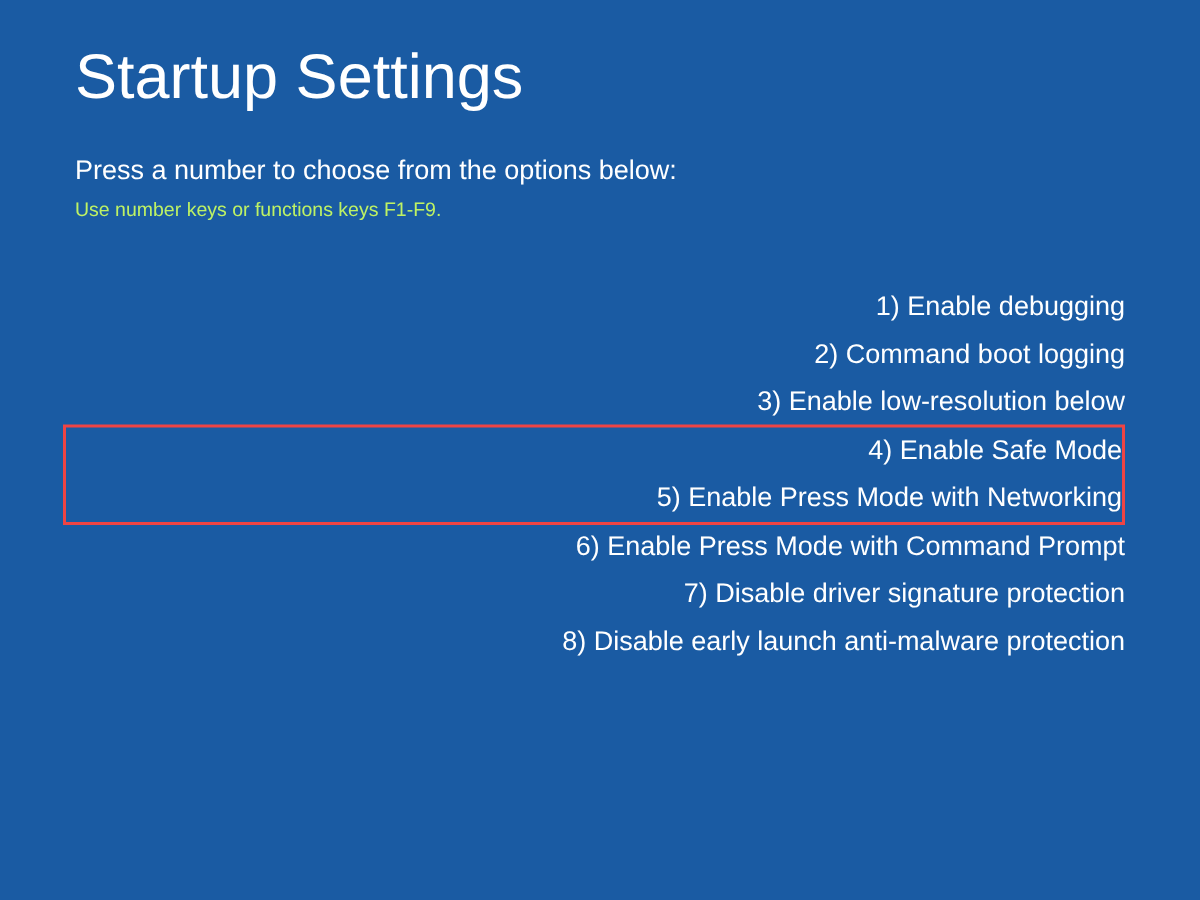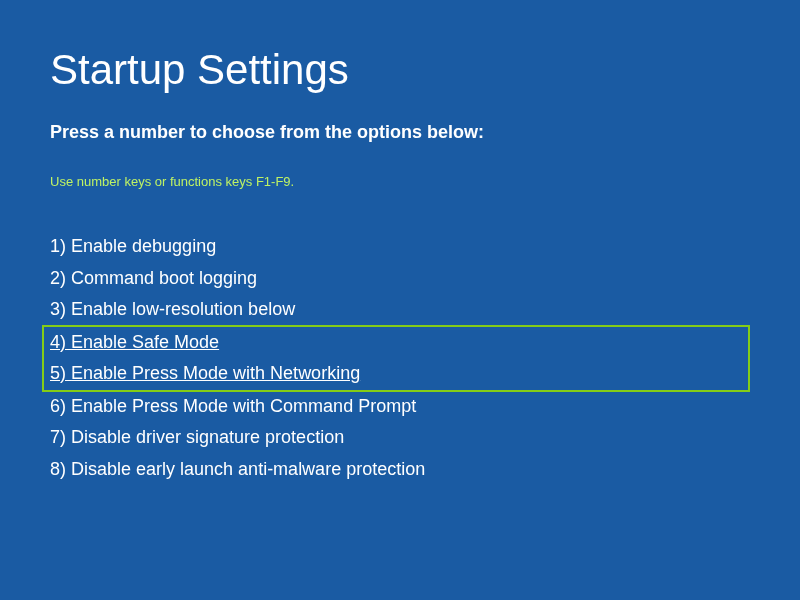--- a/index.html
+++ b/index.html
@@ -9,54 +9,54 @@
     }
     body {
       width: 800px;
       height: 600px;
       background-color: #1a5ba3;
       font-family: 'Segoe UI', Tahoma, sans-serif;
       color: #ffffff;
       overflow: hidden;
     }
     .container {
-      padding: 46px 50px;
+      padding: 27px 50px;
     }
     .title {
       font-size: 42px;
       font-weight: 300;
       margin-bottom: 28px;
     }
     .subtitle {
       font-size: 18px;
-      font-weight: 700;
-      margin-bottom: 31px;
+      font-weight: 400;
+      margin-bottom: 8px;
     }
     .hint {
       font-size: 13px;
       font-weight: 400;
       margin-bottom: 42px;
       color: #bef264;
     }
     .options {
       list-style: none;
     }
     .option-item {
       font-size: 18px;
       font-weight: 400;
       line-height: 1.75;
       padding: 0;
+      text-align: right;
     }
     .highlight-box {
-      border: 2px solid #84cc16;
+      border: 2px solid #ef4444;
       margin-left: -8px;
       padding-left: 6px;
       margin-top: -1px;
       margin-bottom: -1px;
-      text-decoration: underline;
     }
   </style>
 </head>
 <body>
 
 <div class="container">
   <h1 class="title">Startup Settings</h1>
   <p class="subtitle">Press a number to choose from the options below:</p>
   <p class="hint">Use number keys or functions keys F1-F9.</p>
   <ul class="options">

